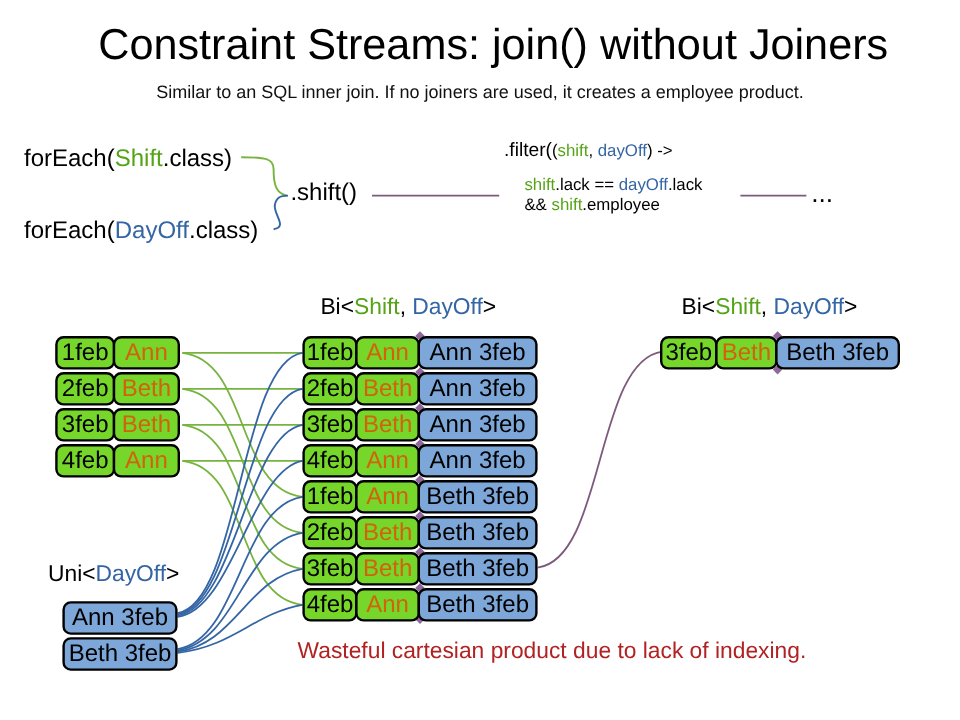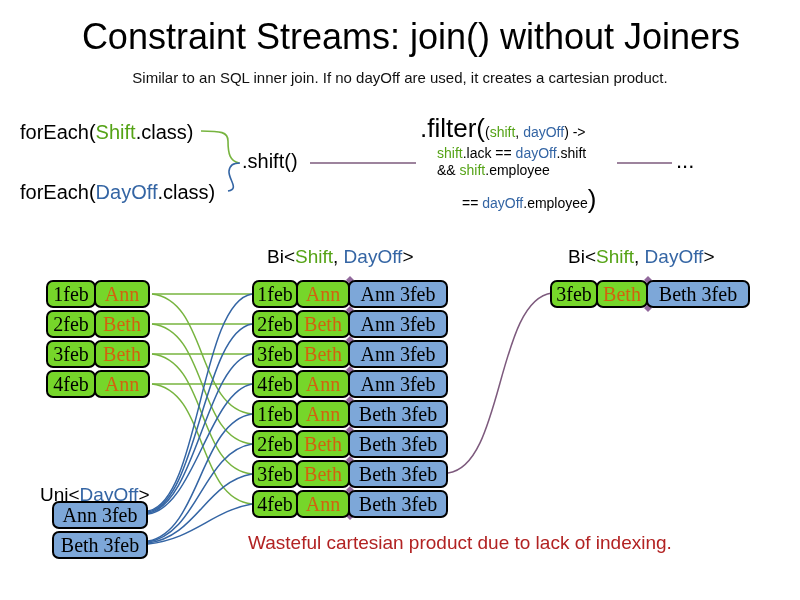--- a/index.html
+++ b/index.html
@@ -4,25 +4,25 @@
 <style>
   html,body{margin:0;padding:0;background:#fff;}
   .slide{position:relative;width:800px;height:600px;background:#ffffff;
          font-family:"Liberation Sans",sans-serif;overflow:hidden;}
   .abs{position:absolute;}
   .title{top:16px;left:11px;width:100%;text-align:center;font-size:36px;
          font-weight:400;color:#000;white-space:nowrap;}
   .subtitle{top:69px;left:0;width:100%;text-align:center;font-size:15px;color:#111;}
   .code{font-size:20px;color:#000;white-space:nowrap;}
   .sm{font-size:14px;}
-  .big{font-size:26px;}
+  .big{font-size:16px;}
   .g{color:#55a316;}
   .b{color:#3465a4;text-align:center;}
   .hdr{font-size:19px;color:#000;white-space:nowrap;}
-  .trow{position:absolute;display:flex;font-family:Liberation Serif, serif;}
+  .trow{position:absolute;display:flex;}
   .cell{display:flex;align-items:center;justify-content:center;height:28px;
         box-sizing:border-box;border:2px solid #000;border-radius:7px;
         font-size:20px;color:#000;background:#76d62a;white-space:nowrap;}
   .cell+.cell{margin-left:-2px;text-align:center;}
   .cell.blue{background:#7da7d8;}
   .orange{color:#d2620e;}
   .w46{width:46px}.w48{width:48px}.w50{width:50px}.w52{width:52px}
   .w54{width:54px}.w56{width:56px}.w96{width:96px}.w100{width:100px}.w104{width:104px}
   .warn{font-size:19px;line-height:27px;color:#b22222;white-space:nowrap;text-align:center;}
   svg.connectors{position:absolute;left:0;top:0;}
@@ -82,35 +82,34 @@
         <path d="M350,426 l4,4 -4,4 -4,-4 z"></path>
       <path d="M350,456 l4,4 -4,4 -4,-4 z"></path>
         <path d="M350,486 l4,4 -4,4 -4,-4 z"></path>
       <path d="M350,512 l4,4 -4,4 -4,-4 z"></path>
       <path d="M648,276 l4,4 -4,4 -4,-4 z"></path>
         <path d="M648,304 l4,4 -4,4 -4,-4 z"></path>
     </g>
   </svg>
 
   <div class="abs title">Constraint Streams: join() without Joiners</div>
-  <div class="abs subtitle">Similar to an SQL inner join. If no dayOff are used, it creates a cartesian product.</div>
+  <div class="abs subtitle">Similar to an SQL inner join. If no joiners are used, it creates a employee product.</div>
 
   <div class="abs code" style="left:20px;top:121px"><span>forEach(</span><span class="g">Shift</span><span>.class)</span></div>
 
   <div class="abs code" style="left:20px;top:181px"><span>forEach(</span><span class="b">DayOff</span><span>.class)</span></div>
 
   <div class="abs code" style="left:242px;top:150px">.shift()</div>
 
   <div class="abs code" style="left:420px;top:113px"><span class="big">.filter(</span><span class="sm">(</span><span class="sm g">shift</span><span class="sm">, </span><span class="sm b">dayOff</span><span class="sm">) -&gt;</span></div>
 
-  <div class="abs code sm" style="left:437px;top:145px"><span class="g">shift</span><span>.lack == </span><span class="b">dayOff</span><span>.shift</span></div>
+  <div class="abs code sm" style="left:437px;top:145px"><span class="g">shift</span><span>.lack == </span><span class="b">dayOff</span><span>.lack</span></div>
 
   <div class="abs code sm" style="left:437px;top:162px"><span>&amp;&amp; </span><span class="g">shift</span><span>.employee</span></div>
 
-  <div class="abs code sm" style="left:462px;top:184px"><span>== </span><span class="b">dayOff</span><span>.employee</span><span class="big">)</span></div>
 
   <div class="abs code" style="left:676px;top:148px;font-size:22px">...</div>
 
 
   <div class="trow" style="left:46px;top:280px">
     <span class="cell w50">1feb</span>
       <span class="cell w56 orange">Ann</span>
   </div>
   <div class="trow" style="left:46px;top:310px">
     <span class="cell w50">2feb</span>
@@ -169,21 +168,21 @@
   </div>
 
   <div class="abs hdr" style="left:568px;top:246px"><span>Bi&lt;</span><span class="g">Shift</span><span>, </span><span class="b">DayOff</span><span>&gt;</span></div>
 
   <div class="trow" style="left:550px;top:280px">
     <span class="cell w48">3feb</span>
       <span class="cell w52 orange">Beth</span>
       <span class="cell blue w104">Beth 3feb</span>
   </div>
 
-  <div class="abs hdr" style="left:40px;top:484px"><span>Uni&lt;</span><span class="b">DayOff</span><span>&gt;</span></div>
+  <div class="abs hdr" style="left:40px;top:468px"><span>Uni&lt;</span><span class="b">DayOff</span><span>&gt;</span></div>
 
   <div class="trow" style="left:52px;top:501px">
     <span class="cell blue w96">Ann 3feb</span>
   </div>
   <div class="trow" style="left:52px;top:531px">
     <span class="cell blue w96">Beth 3feb</span>
   </div>
 
   <div class="abs warn" style="left:248px;top:529px">
     <div>Wasteful cartesian product due to lack of indexing.</div>

